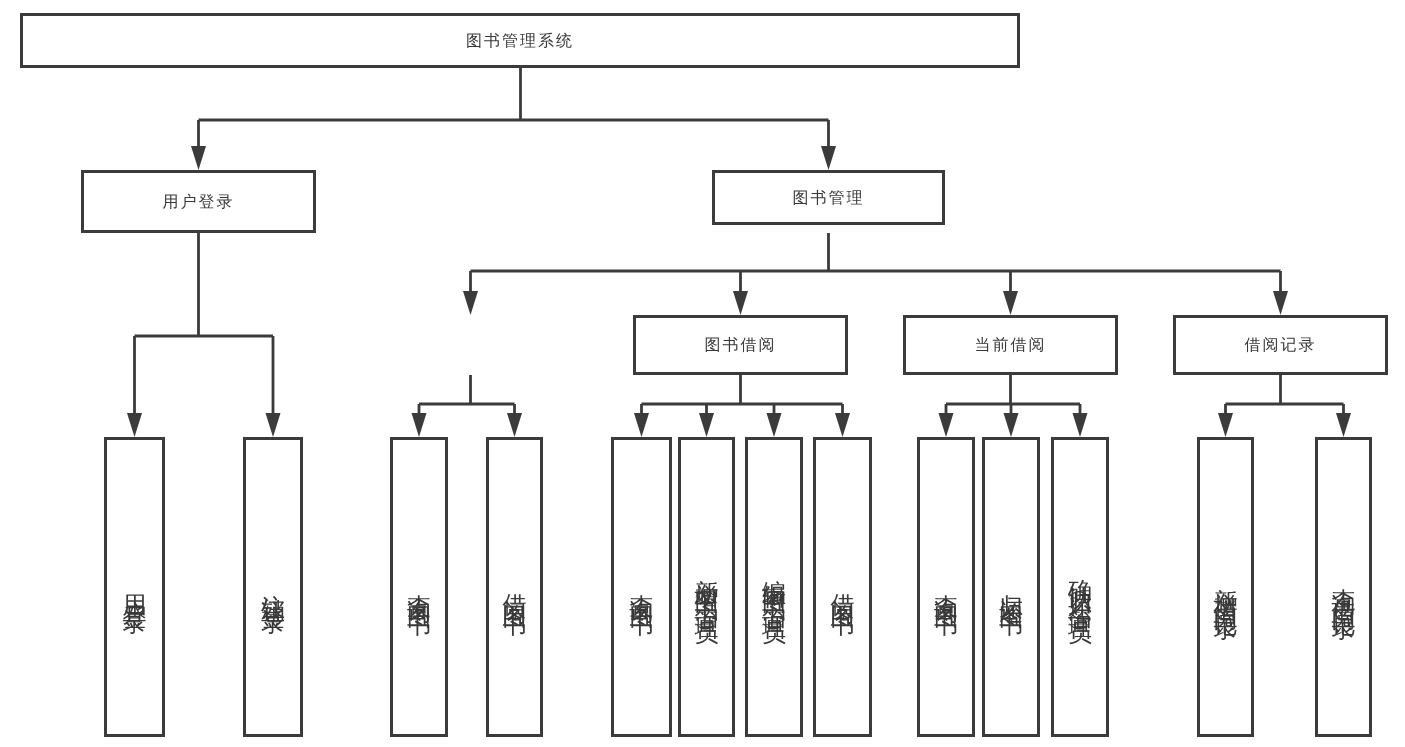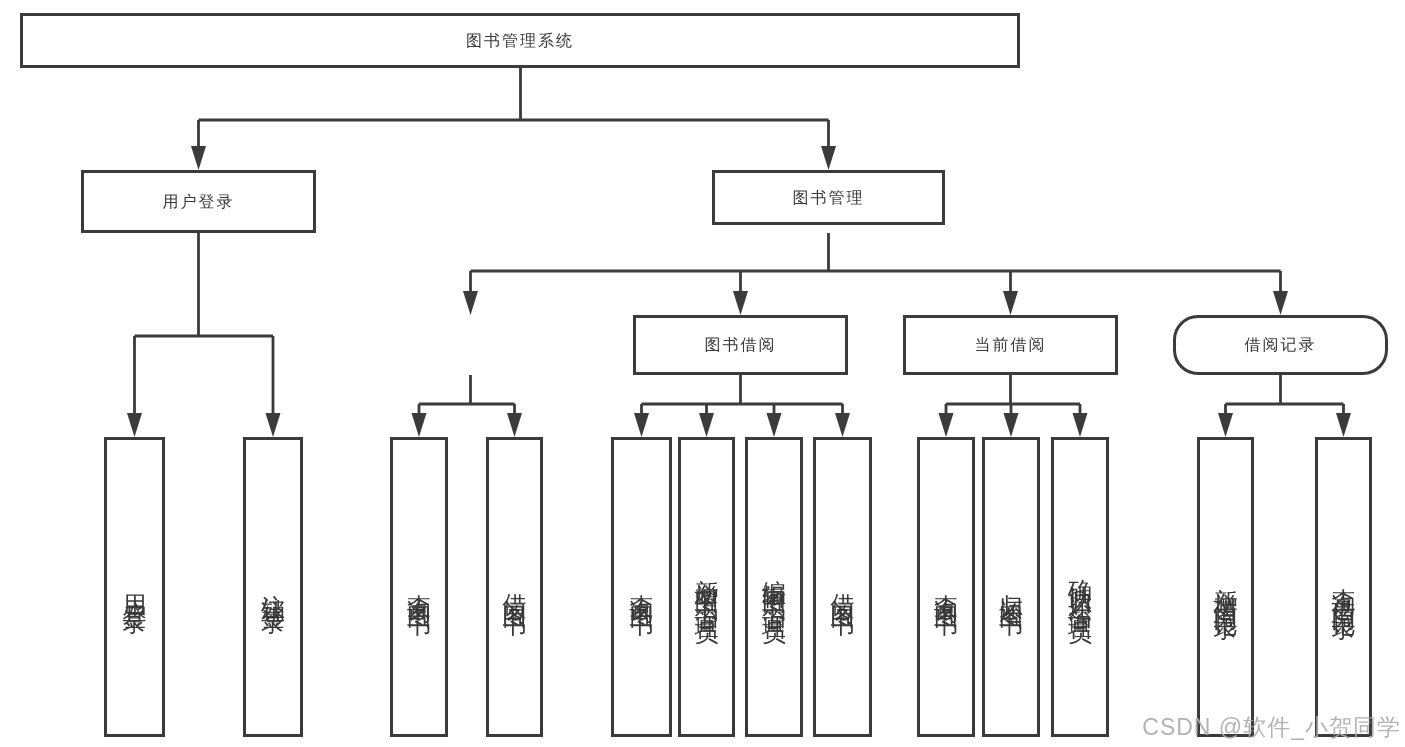--- a/index.html
+++ b/index.html
@@ -109,21 +109,21 @@
   <div class="node" style="left:712px; top:170px; width:233px; height:55px;">
     <span>图书管理</span>
   </div>
 
   <div class="node" style="left:633px; top:315px; width:215px; height:60px;">
     <span>图书借阅</span>
   </div>
   <div class="node" style="left:903px; top:315px; width:215px; height:60px;">
     <span>当前借阅</span>
   </div>
-  <div class="node" style="left:1173px; top:315px; width:215px; height:60px;border-radius:25px;">
+  <div class="node" style="left:1173px; top:315px; width:215px; height:60px;">
     <span>借阅记录</span>
   </div>
 
   <div class="node leaf" style="left:104px; top:437px; width:61px; height:300px;">
     <span>用户登录</span>
   </div>
   <div class="node leaf" style="left:243px; top:437px; width:60px; height:300px;">
     <span>注销登录</span>
   </div>
 
@@ -157,15 +157,14 @@
     <span>确认归还（管理员）</span>
   </div>
 
   <div class="node leaf" style="left:1197px; top:437px; width:57px; height:300px;">
     <span>新增借阅记录</span>
   </div>
   <div class="node leaf" style="left:1315px; top:437px; width:57px; height:300px;">
     <span>查询借阅记录</span>
   </div>
 
-  <div class="watermark">CSDN @软件_小贺同学</div>
 
 </div>
 
 </body></html>

